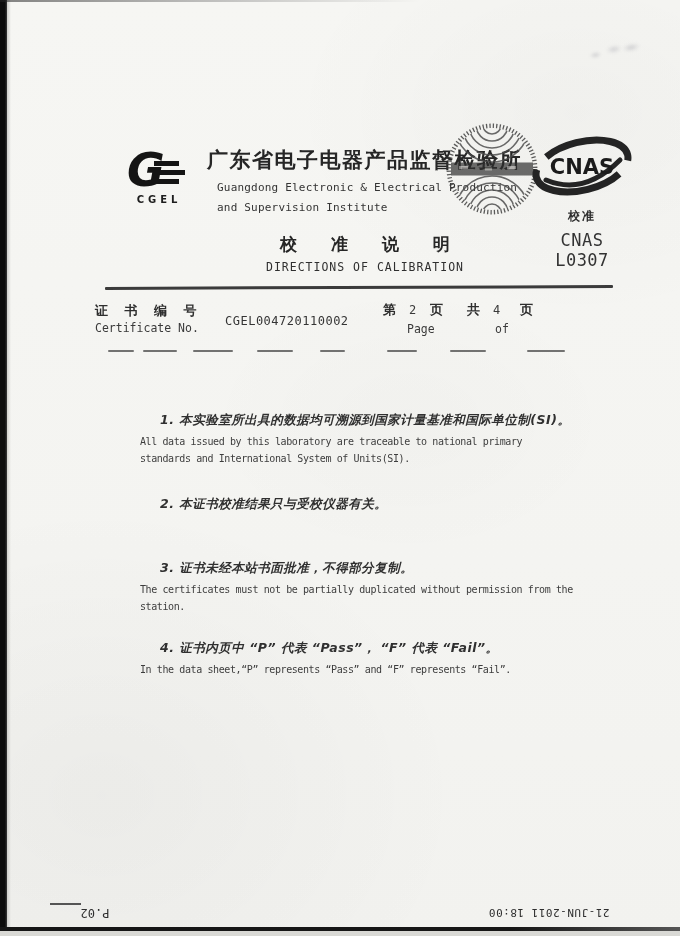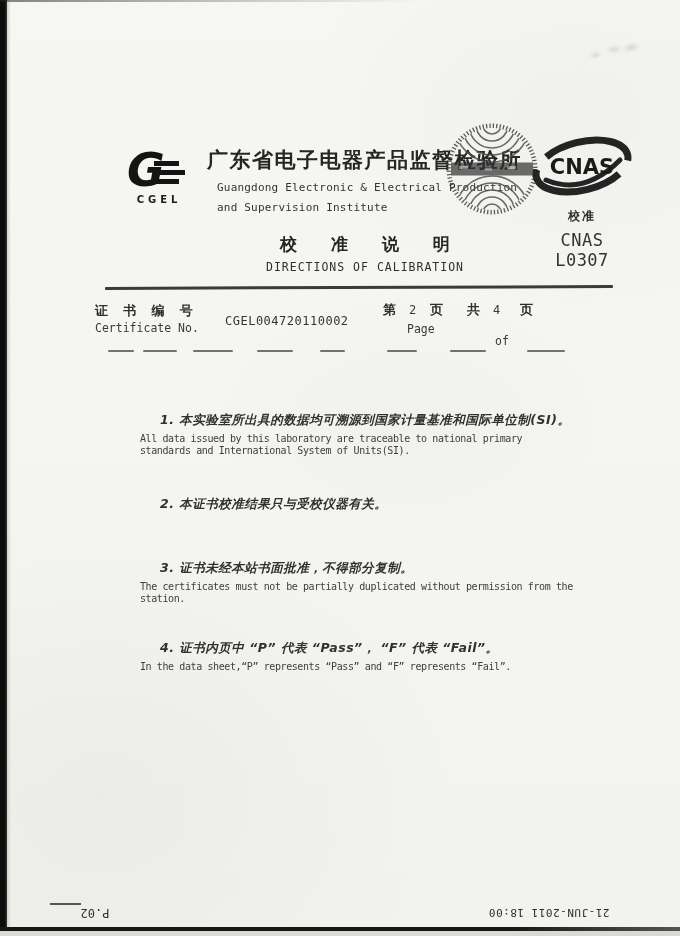--- a/index.html
+++ b/index.html
@@ -52,21 +52,21 @@
   .pg{font-size:13px;}
   .pgnum{font-size:12px;}
 
   .dash-row{position:absolute;left:0;top:350px;width:680px;height:3px;}
   .dash-row i{position:absolute;top:0;height:1.8px;background:#5a5a5a;opacity:.85;border-radius:1px;}
 
   
   .items{position:absolute;left:140px;top:0;width:436px;}
   .item{position:absolute;left:0;width:436px;}
   .item .cn{font-size:12.5px;letter-spacing:0.5px;padding-left:20px;margin-bottom:4px;color:#303030;font-style:italic;}
-  .item .en{font-size:10px;letter-spacing:-0.4px;line-height:12px;color:#3d3d3d;}
+  .item .en{font-size:10px;letter-spacing:-0.4px;line-height:17px;color:#3d3d3d;}
 
   
   .flip{transform:rotate(180deg);}
   .foot-dash{position:absolute;left:50px;top:903px;width:31px;height:2px;background:#555;}
   .foot-p{position:absolute;left:66px;top:906px;width:58px;text-align:center;font-size:12px;color:#2f2f2f;}
   .foot-ts{position:absolute;left:486px;top:906px;width:126px;text-align:center;font-size:11px;letter-spacing:0.5px;color:#2f2f2f;}
   .bottom-line{position:absolute;left:0;top:927px;width:680px;height:3.5px;background:linear-gradient(90deg,#161616 75%,#555);}
   .bottom-pad{position:absolute;left:0;top:930.5px;width:680px;height:6px;background:#d9d9d5;}
 </style>
 </head>
@@ -139,32 +139,32 @@
     <div class="cnas-code mono">CNAS L0307</div>
   </div>
 
   <div class="doc-title">
     <div class="title-cn cjk">校 准 说 明</div>
     <div class="title-en">DIRECTIONS OF CALIBRATION</div>
   </div>
 
   <div class="rule-heavy"></div>
 
-  <span class="abs cjk lab-cn" style="left:95px;top:302px;font-family:Liberation Serif, serif;">证 书 编 号</span>
+  <span class="abs cjk lab-cn" style="left:95px;top:302px;">证 书 编 号</span>
   <span class="abs lab-en" style="left:95px;top:321px;">Certificate No.</span>
   <span class="abs certno" style="left:225px;top:305px;">CGEL004720110002</span>
 
   <span class="abs cjk pg" style="left:383px;top:301px;">第</span>
   <span class="abs pgnum" style="left:409px;top:303px;">2</span>
   <span class="abs cjk pg" style="left:430px;top:301px;">页</span>
   <span class="abs cjk pg" style="left:467px;top:301px;">共</span>
   <span class="abs pgnum" style="left:493px;top:303px;">4</span>
   <span class="abs cjk pg" style="left:520px;top:301px;">页</span>
   <span class="abs lab-en" style="left:407px;top:322px;">Page</span>
-  <span class="abs lab-en" style="left:495px;top:334px;text-align:right;">of</span>
+  <span class="abs lab-en" style="left:495px;top:322px;text-align:right;">of</span>
 
   <div class="dash-row">
     <i style="left:108px;width:26px;"></i>
     <i style="left:143px;width:34px;"></i>
     <i style="left:193px;width:40px;"></i>
     <i style="left:257px;width:36px;"></i>
     <i style="left:320px;width:25px;"></i>
     <i style="left:387px;width:30px;"></i>
     <i style="left:450px;width:36px;"></i>
     <i style="left:527px;width:38px;"></i>

